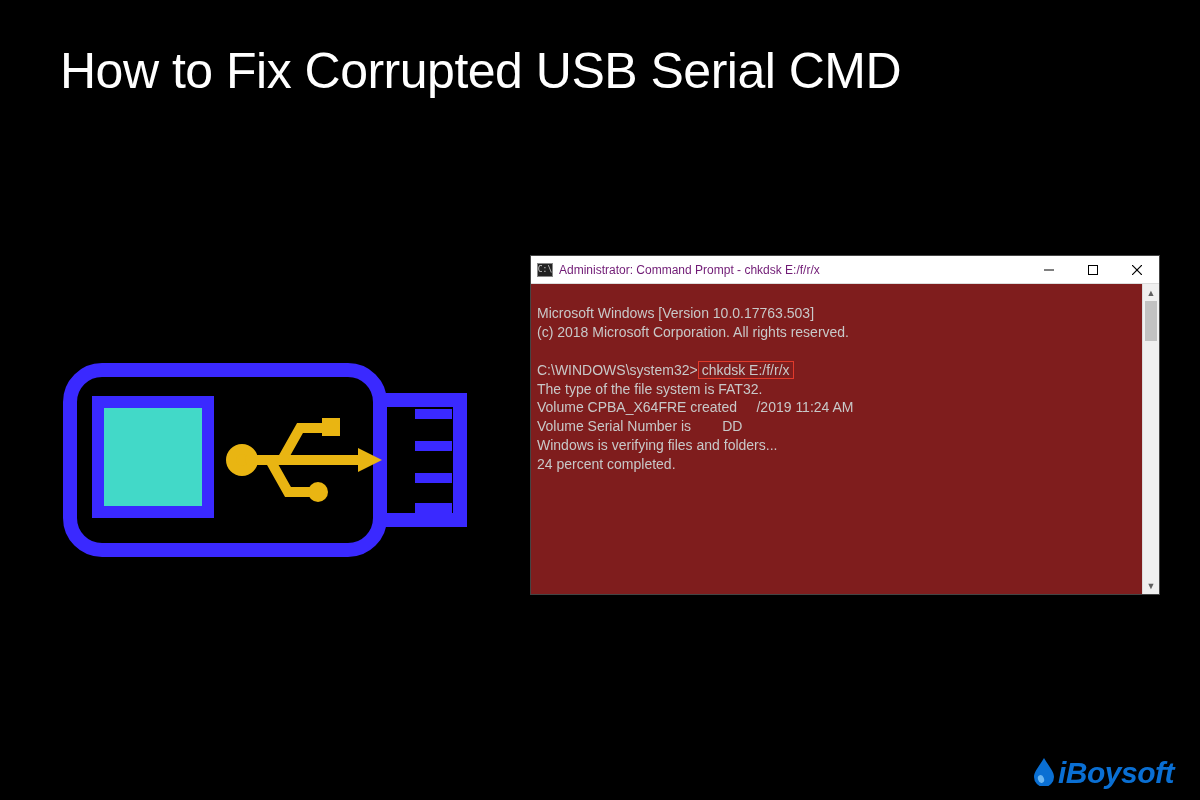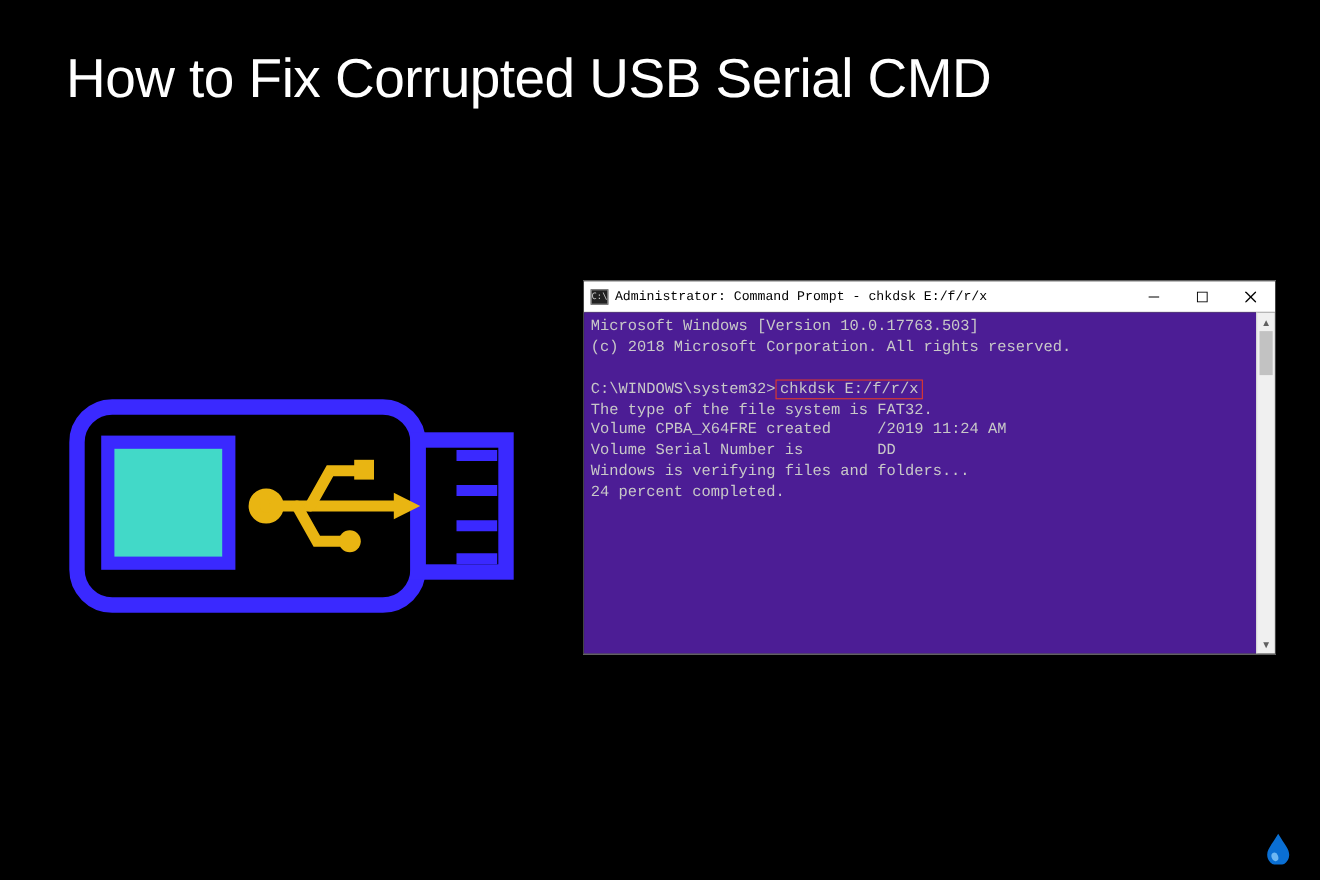--- a/index.html
+++ b/index.html
@@ -54,22 +54,22 @@
     background: #222;
     display: inline-flex;
     align-items: center;
     justify-content: center;
     margin-right: 6px;
     border: 1px solid #888;
   }
   .cmd-icon span{ color:#ccc; font-size:8px; font-family:monospace; line-height:1;}
   .cmd-title-text {
     font-size: 12px;
-    color: #000000;
-    font-family: Liberation Mono, monospace;
+    color: #701a75;
+    font-family: Liberation Sans, sans-serif;
     flex: 1;
   }
   .win-controls {
     display: flex;
     height: 100%;
   }
   .win-btn {
     width: 44px;
     height: 100%;
     display: flex;
@@ -78,25 +78,25 @@
     font-size: 13px;
     color: #000;
     font-family: "Segoe UI", Arial, sans-serif;
   }
   .win-btn svg { display:block; }
   .cmd-body-wrap {
     display:flex;
     background:#000;
   }
   .cmd-body {
-    background: #4c1d95;
+    background: #7f1d1d;
     flex:1;
     min-height: 310px;
-    padding: 4px 6px;
-    font-family: Liberation Mono, monospace;
+    padding: 20px 6px;
+    font-family: Liberation Sans, sans-serif;
     font-size: 14px;
     line-height: 1.35;
     color: #c8c8c8;
     white-space: pre;
     position: relative;
   }
   .cmd-scroll {
     width: 17px;
     background:#f0f0f0;
     position:relative;
@@ -217,13 +217,14 @@
   </div>
 </div>
 
 <div class="logo">
   <span class="logo-drop">
     <svg width="24" height="30" viewBox="0 0 24 30">
       <path d="M12 2 C 6 12, 2 16, 2 21 a10 10 0 0 0 20 0 C 22 16, 18 12, 12 2 Z" fill="#0a6fd3"></path>
       <ellipse cx="9" cy="23" rx="3" ry="4" fill="#6db7f2" transform="rotate(-20 9 23)"></ellipse>
     </svg>
   </span>
+  <span class="logo-text">iBoysoft</span>
 </div>
 
 </body></html>

